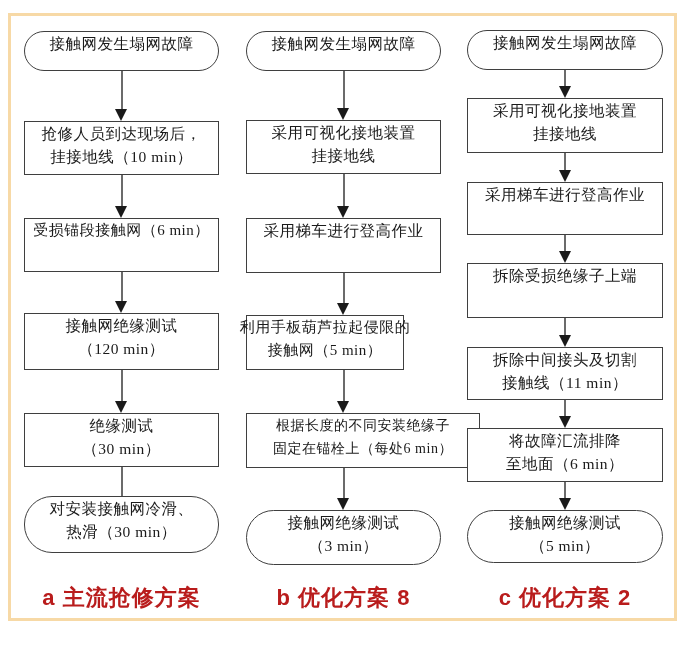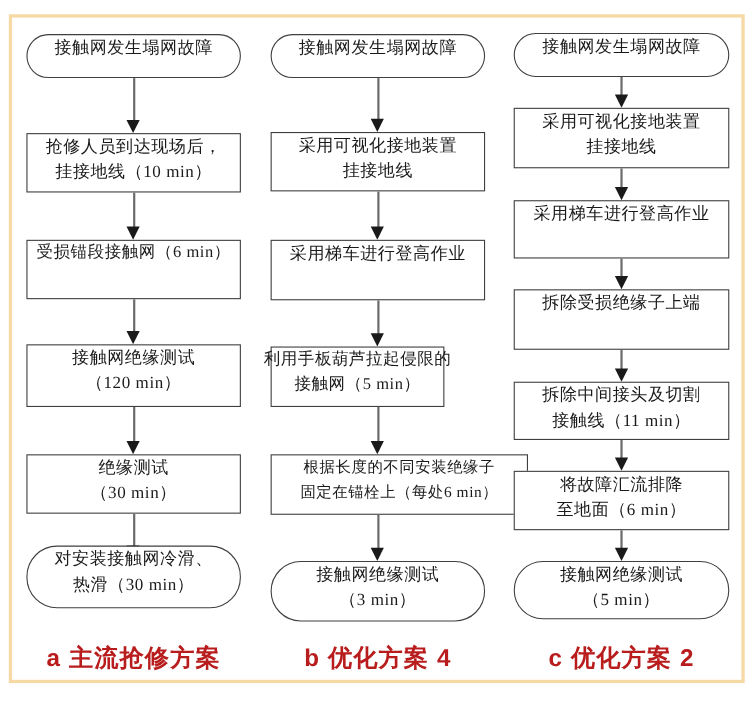--- a/index.html
+++ b/index.html
@@ -151,21 +151,21 @@
         <div class="node-line">固定在锚栓上（每处6 min）</div>
       </div>
       <div class="arrow" style="left: 337px; top: 468px; height: 42px;">
         <i class="shaft"></i>
         <i class="head"></i>
       </div>
       <div class="node stadium" style="left: 246px; top: 510px; width: 195px; height: 55px;">
         <div class="node-line">接触网绝缘测试</div>
         <div class="node-line">（3 min）</div>
       </div>
-      <div class="col-label" style="left: 246px; width: 195px; top: 583px;">b 优化方案 4</div>
+      <div class="col-label" style="left: 246px; width: 195px; top: 583px;">b 优化方案 8</div>
       <div class="node stadium" style="left: 467px; top: 30px; width: 196px; height: 40px;">
         <div class="node-line">接触网发生塌网故障</div>
       </div>
       <div class="arrow" style="left: 558.5px; top: 70px; height: 28px;">
         <i class="shaft"></i>
         <i class="head"></i>
       </div>
       <div class="node rect" style="left: 467px; top: 98px; width: 196px; height: 55px;">
         <div class="node-line">采用可视化接地装置</div>
         <div class="node-line">挂接地线</div>

